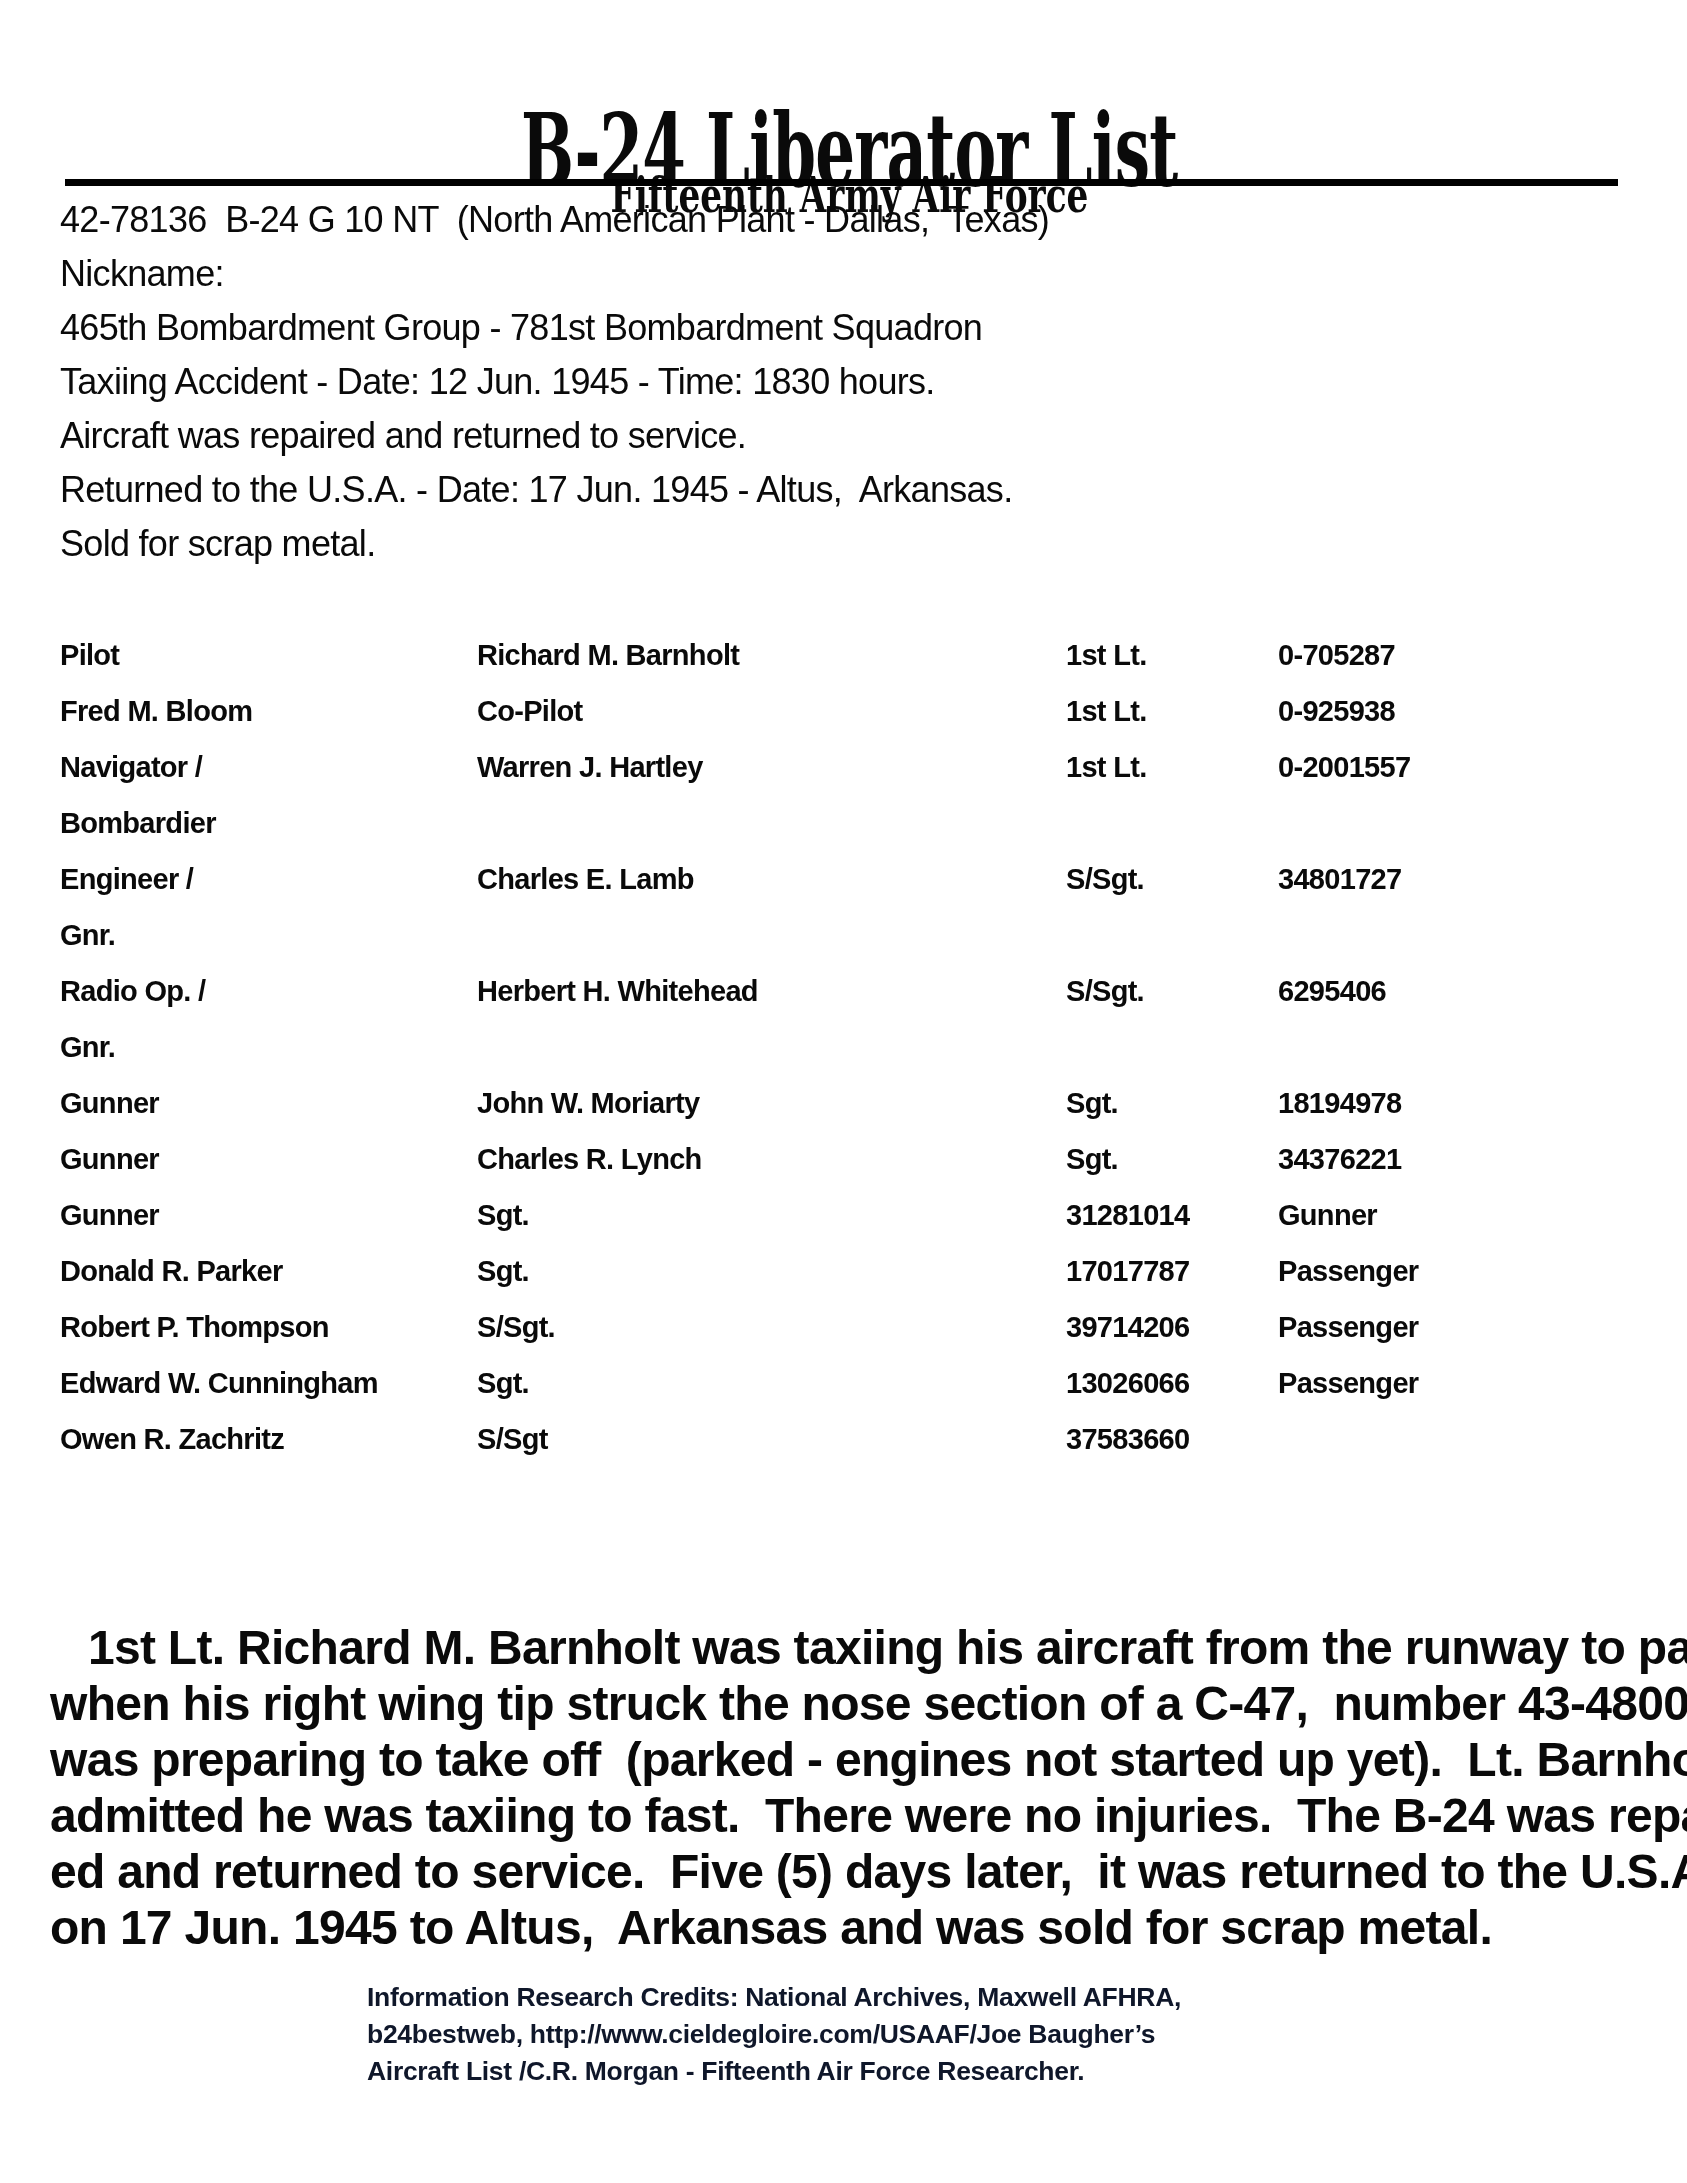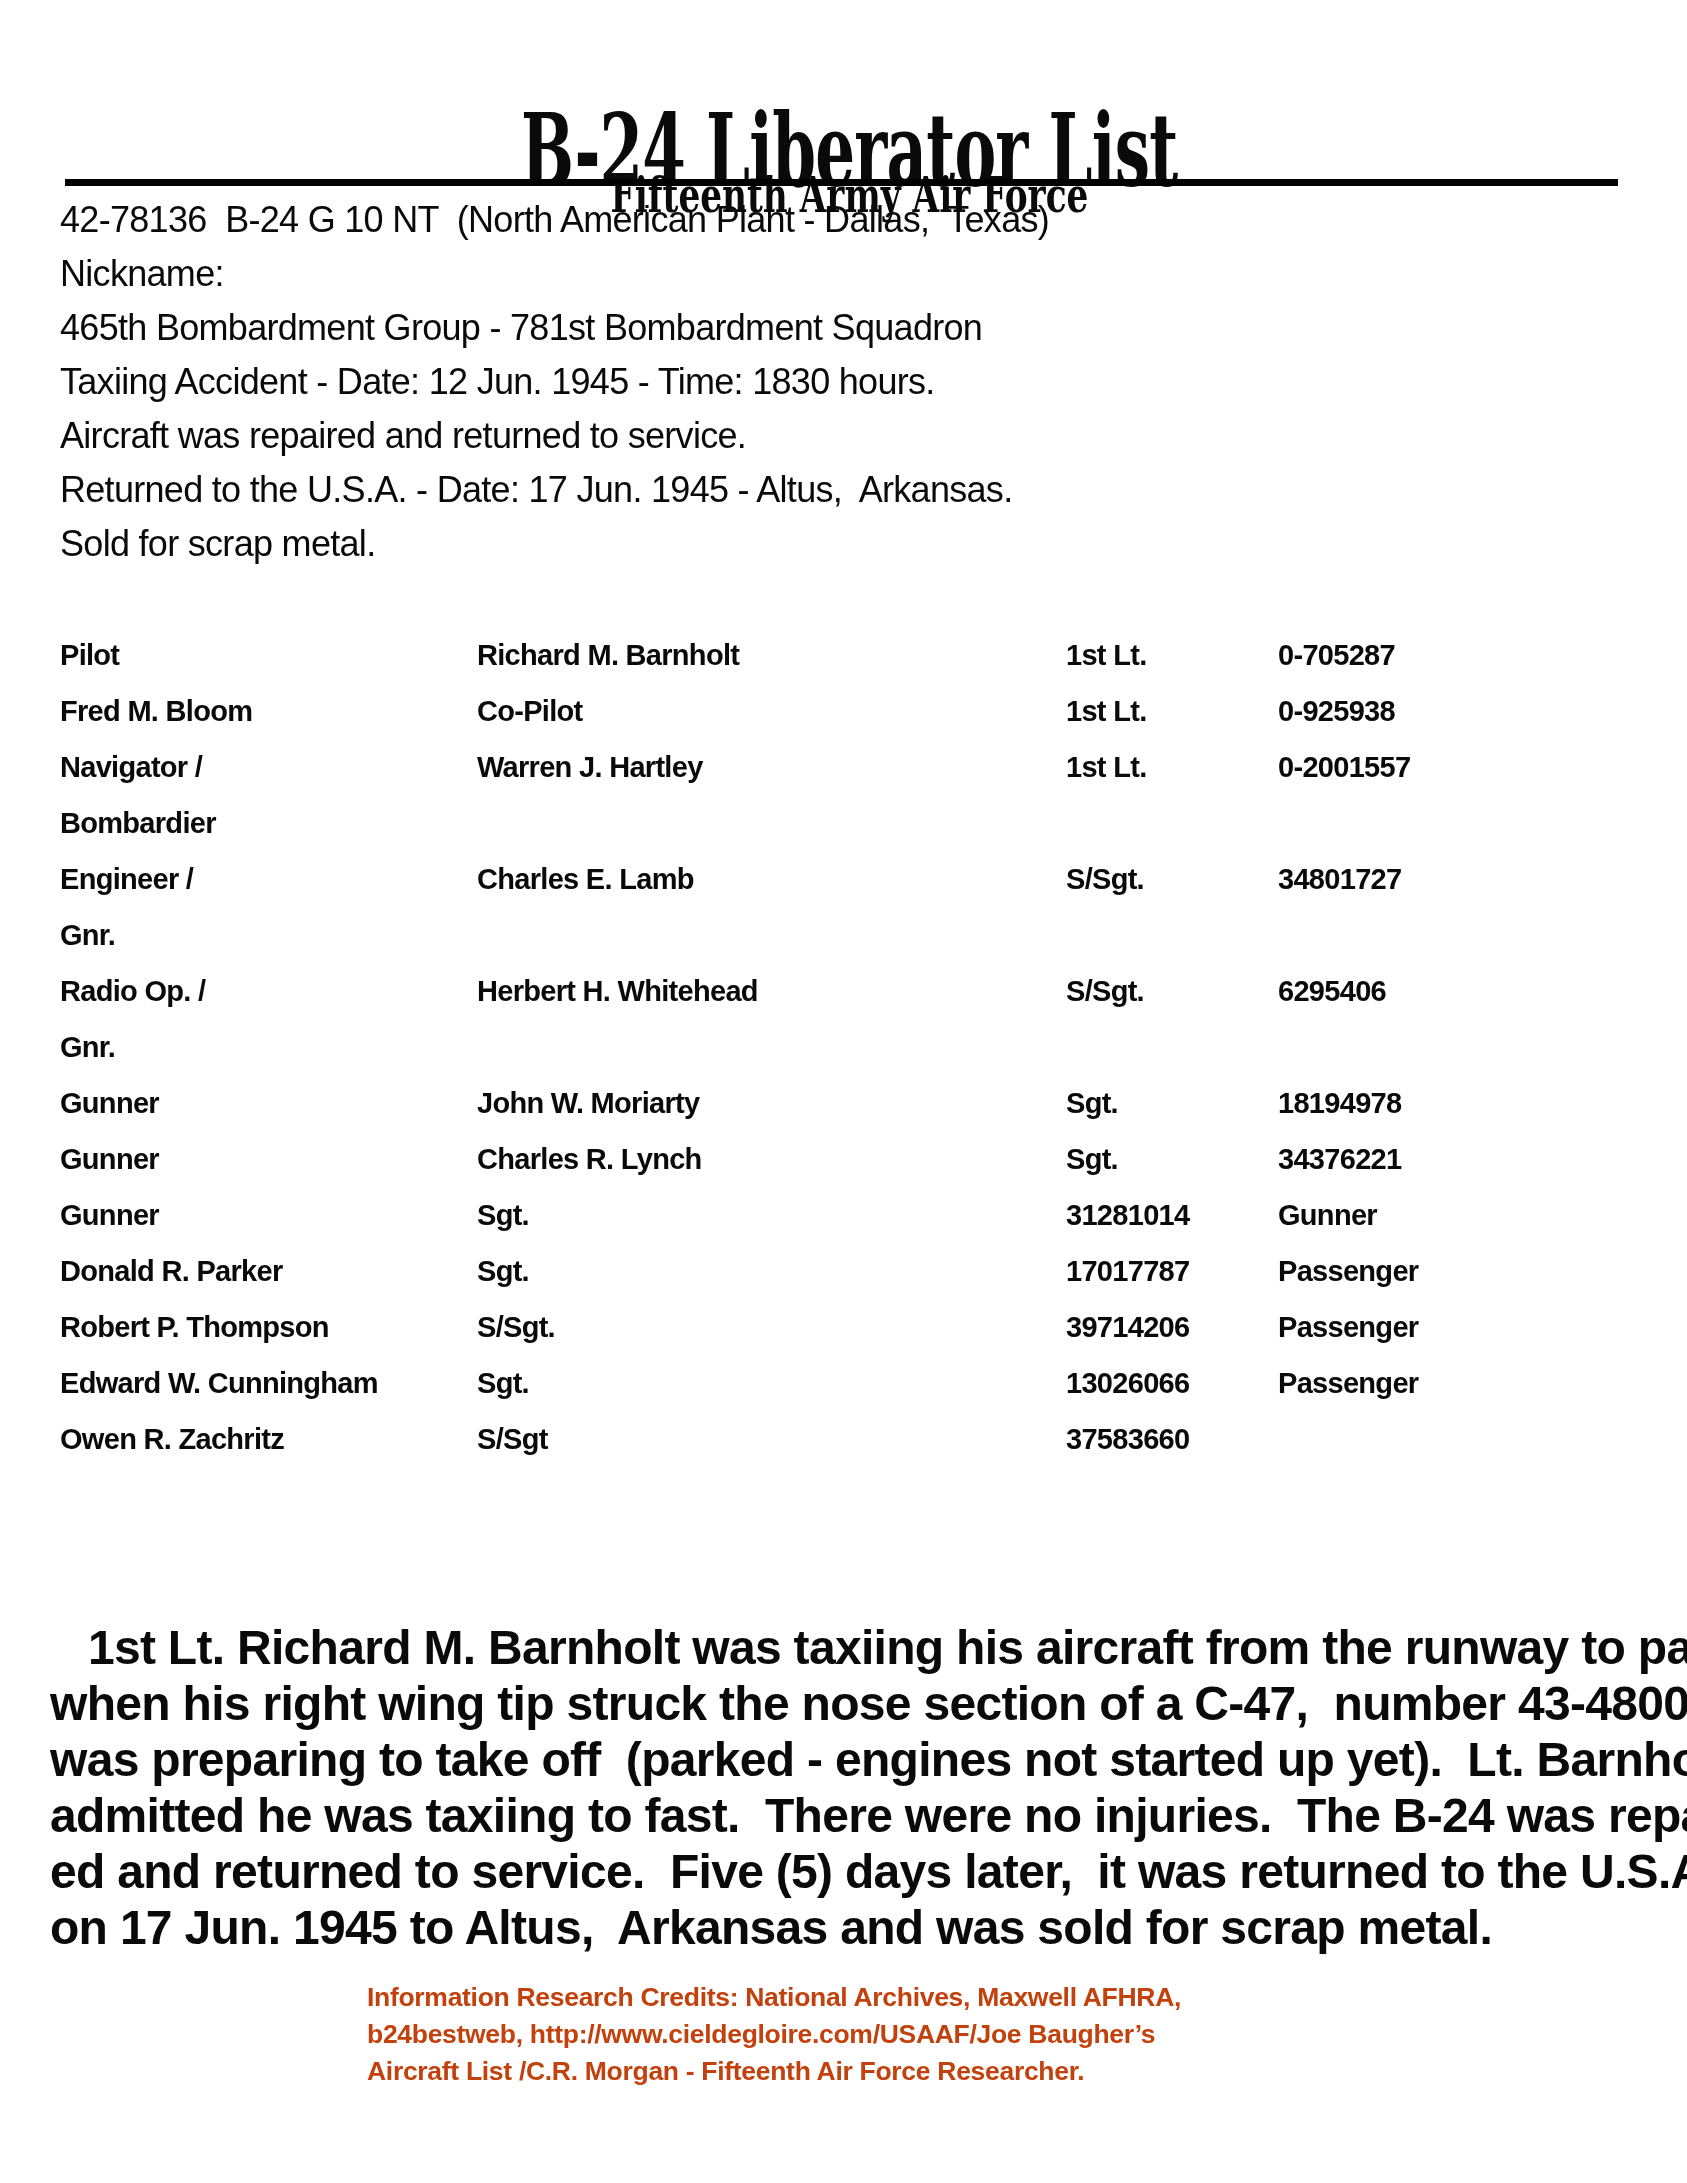--- a/index.html
+++ b/index.html
@@ -100,21 +100,21 @@
   
   .credits {
     position: absolute;
     top: 1979px;
     left: 367px;
     font-weight: 700;
     font-size: 26.5px;
     line-height: 37px;
     letter-spacing: -0.3px;
     white-space: pre;
-    color: #c2410c;
+    color: #0f172a;
   }
 </style>
 </head>
 <body>
 
 <div class="page">
 
   <div class="title-wrap">
     <span class="title-text">B-24 Liberator List</span>
   </div>

